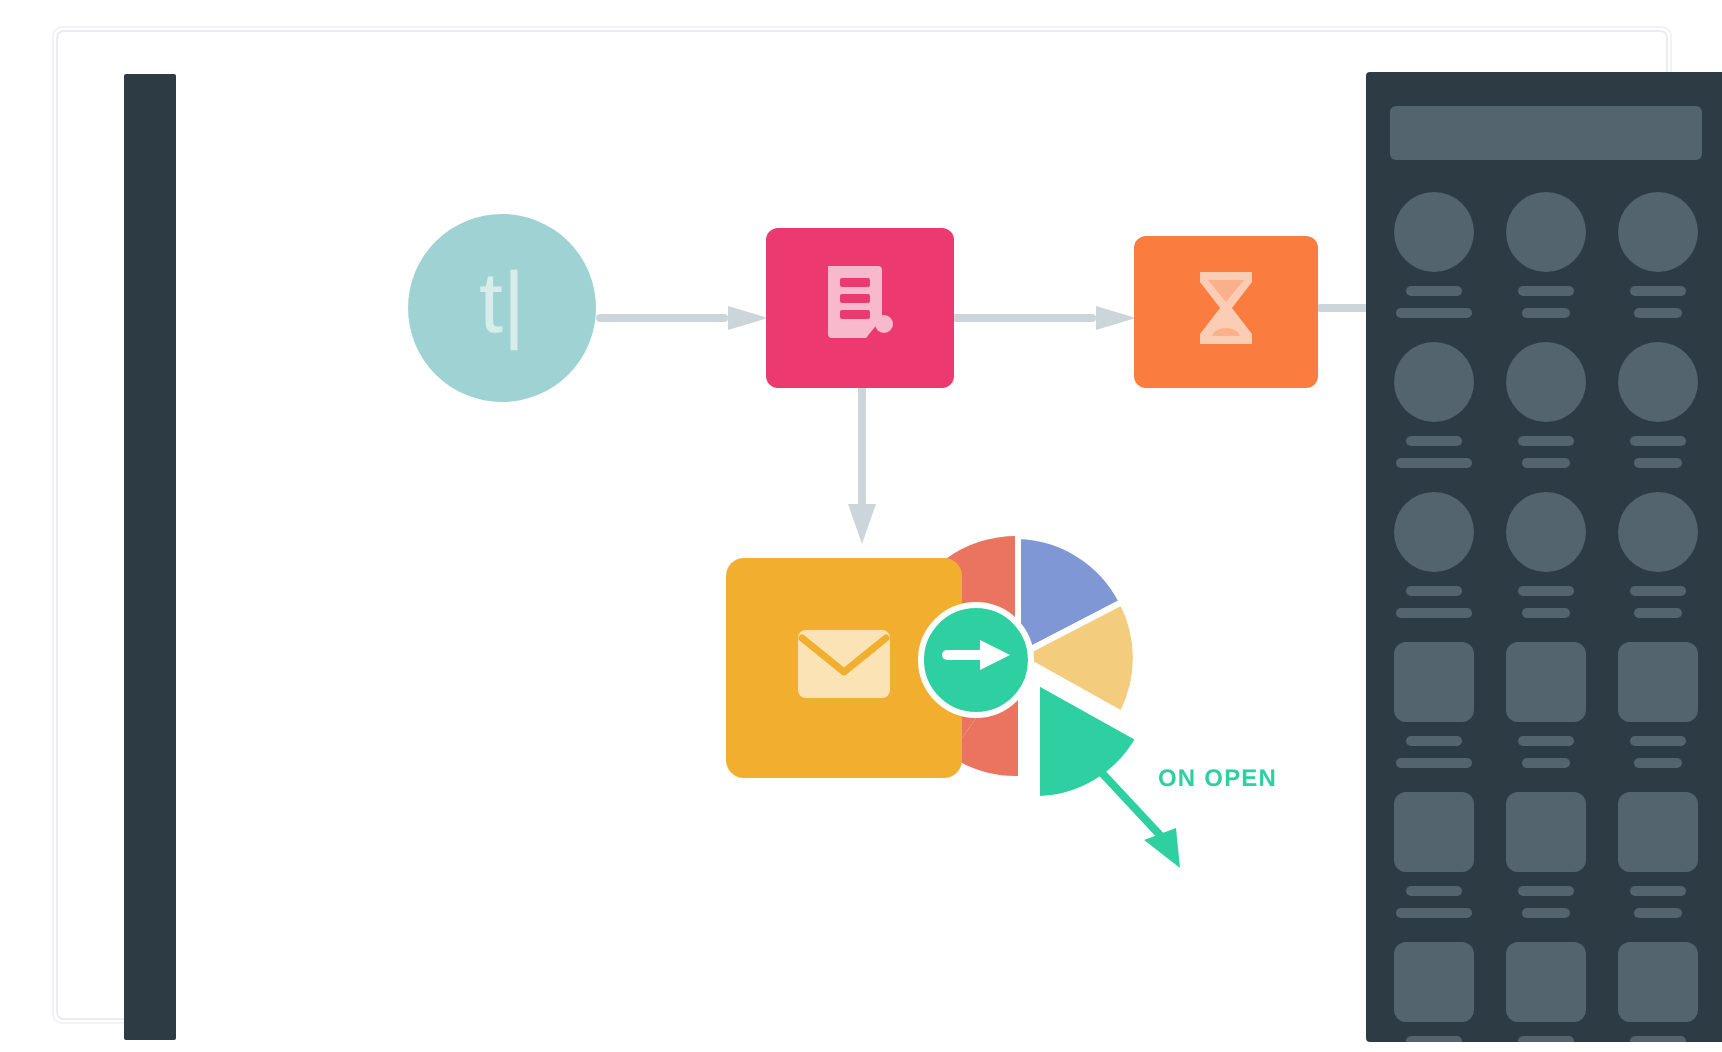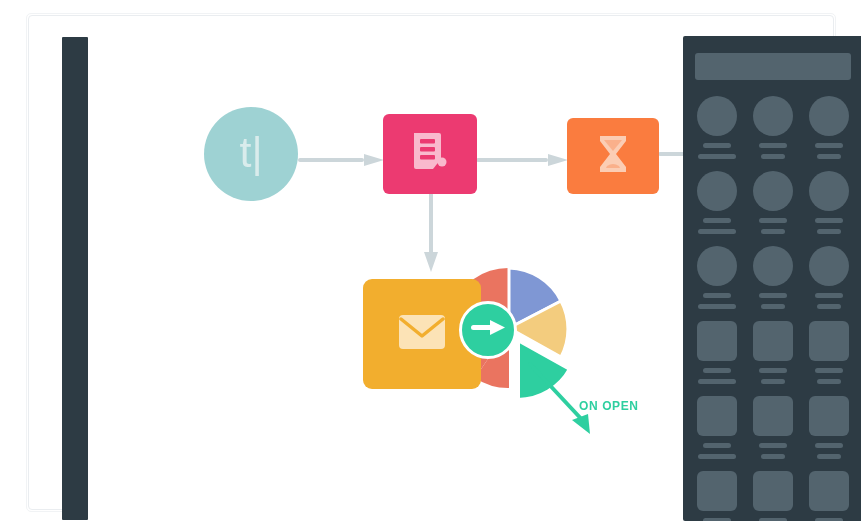--- a/index.html
+++ b/index.html
@@ -121,21 +121,21 @@
     border-radius: 50%;
     background: #2ecfa0;
     border: 3px solid #ffffff;
     box-sizing: border-box;
     display: flex; align-items: center; justify-content: center;
   }
 
   
   #on-open-label {
     position: absolute;
-    left: 491px; top: 367px;
+    left: 491px; top: 350px;
     color: #2ecfa0;
     font-size: 12px;
     font-weight: bold;
     letter-spacing: 0.6px;
     font-family: "Liberation Sans", sans-serif;
     white-space: nowrap;
   }
   #on-open-arrow {
     position: absolute;
     left: 440px; top: 330px;

